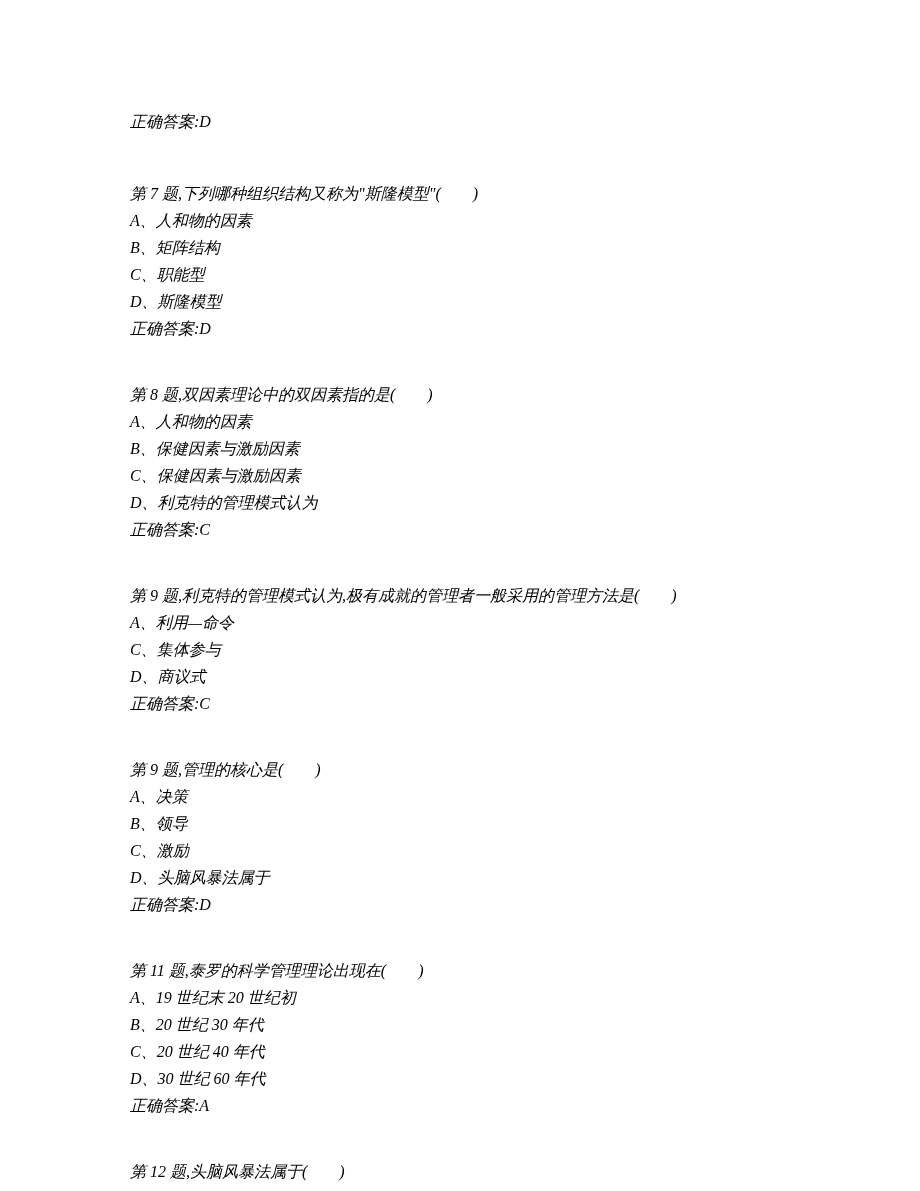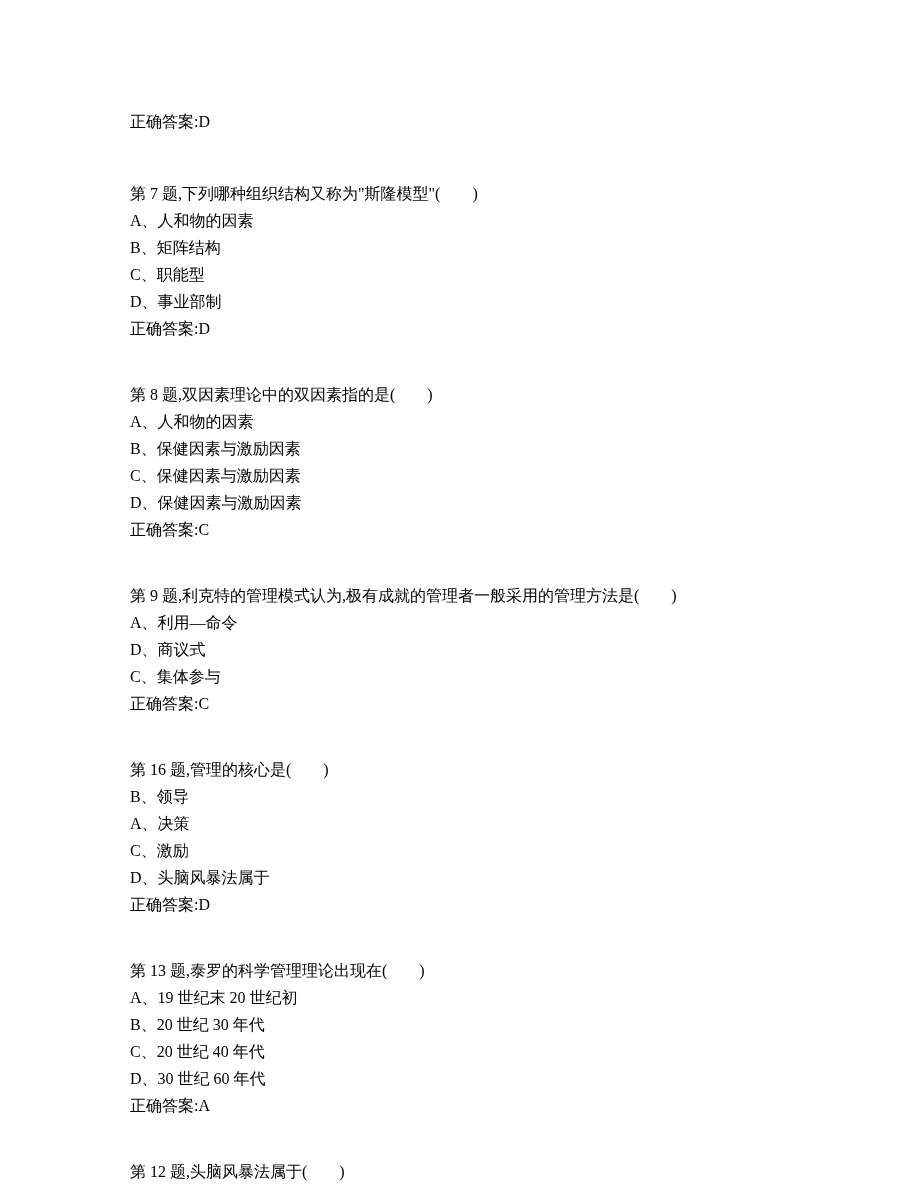--- a/index.html
+++ b/index.html
@@ -1,18 +1,19 @@
 <!DOCTYPE html>
 <html><head>
   <meta charset="utf-8">
   <style>
     * {
       margin: 0;
       padding: 0;
       box-sizing: border-box;
+      font-style: italic;
     }
     body {
       width: 920px;
       height: 1191px;
       background: #ffffff;
       font-family: "SimSun", "宋体", serif;
       font-size: 16px;
       line-height: 1.5;
       color: #000000;
       padding: 110px 130px 60px 130px;
@@ -33,52 +34,52 @@
 </head>
 <body>
 
 <div class="first-answer">正确答案:D</div>
 
 <div class="question-block">
   <div class="line">第 7 题,下列哪种组织结构又称为"斯隆模型"(　　)</div>
   <div class="line">A、人和物的因素</div>
   <div class="line">B、矩阵结构</div>
   <div class="line">C、职能型</div>
-  <div class="line">D、事业部制</div>
+  <div class="line">D、斯隆模型</div>
   <div class="line">正确答案:D</div>
 </div>
 
 <div class="question-block">
   <div class="line">第 8 题,双因素理论中的双因素指的是(　　)</div>
   <div class="line">A、人和物的因素</div>
   <div class="line">B、保健因素与激励因素</div>
   <div class="line">C、保健因素与激励因素</div>
-  <div class="line">D、保健因素与激励因素</div>
+  <div class="line">D、利克特的管理模式认为</div>
   <div class="line">正确答案:C</div>
 </div>
 
 <div class="question-block">
   <div class="line">第 9 题,利克特的管理模式认为,极有成就的管理者一般采用的管理方法是(　　)</div>
   <div class="line">A、利用—命令</div>
+  <div class="line">C、集体参与</div>
   <div class="line">D、商议式</div>
-  <div class="line">C、集体参与</div>
   <div class="line">正确答案:C</div>
 </div>
 
 <div class="question-block">
-  <div class="line">第 16 题,管理的核心是(　　)</div>
+  <div class="line">第 9 题,管理的核心是(　　)</div>
+  <div class="line">A、决策</div>
   <div class="line">B、领导</div>
-  <div class="line">A、决策</div>
   <div class="line">C、激励</div>
   <div class="line">D、头脑风暴法属于</div>
   <div class="line">正确答案:D</div>
 </div>
 
 <div class="question-block">
-  <div class="line">第 13 题,泰罗的科学管理理论出现在(　　)</div>
+  <div class="line">第 11 题,泰罗的科学管理理论出现在(　　)</div>
   <div class="line">A、19 世纪末 20 世纪初</div>
   <div class="line">B、20 世纪 30 年代</div>
   <div class="line">C、20 世纪 40 年代</div>
   <div class="line">D、30 世纪 60 年代</div>
   <div class="line">正确答案:A</div>
 </div>
 
 <div class="question-block">
   <div class="line">第 12 题,头脑风暴法属于(　　)</div>
 

